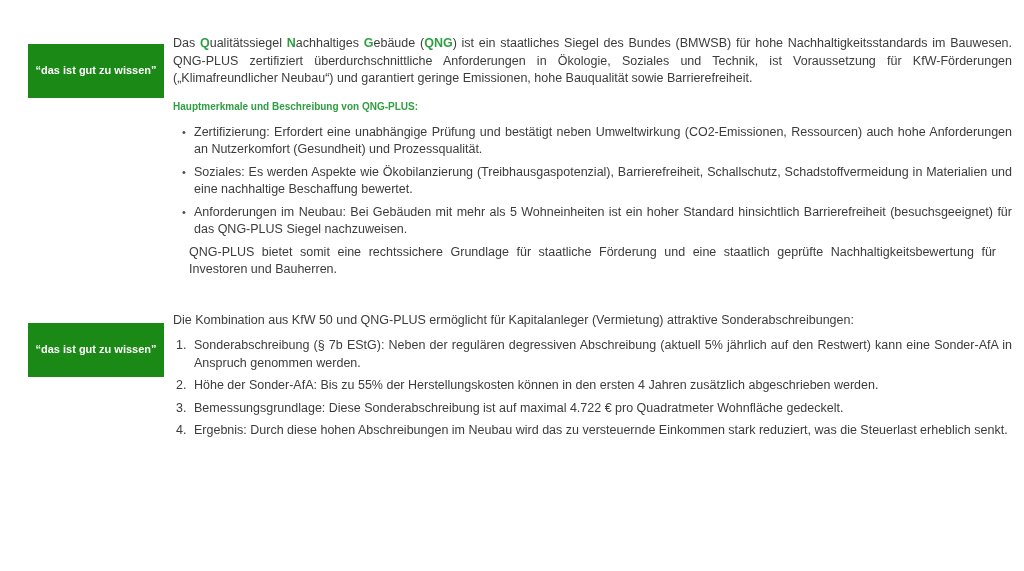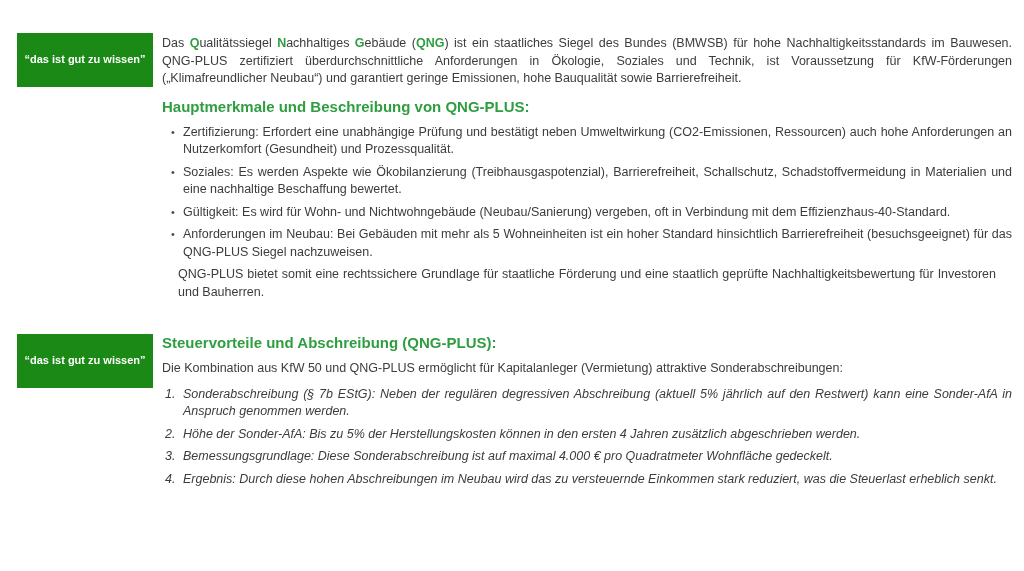--- a/index.html
+++ b/index.html
@@ -12,45 +12,45 @@
   html,body{margin:0;padding:0;}
   body{
     width:1024px;height:571px;background:#ffffff;overflow:hidden;
     font-family:"Liberation Sans",sans-serif;
     color:var(--body-text);
     font-size:12.5px;line-height:17.5px;
   }
   .page{width:1024px;height:571px;padding:33px 0 0 0;}
   .row{display:flex;align-items:flex-start;}
   .row2{margin-top:17px;}
-  .left{flex:0 0 148px;padding-left:17px;}
+  .left{flex:0 0 148px;padding-left:28px;margin-top:11px;}
   .green-box{
     width:136px;height:54px;background:var(--green-box);
     color:var(--box-text);font-weight:bold;font-size:11px;
     display:flex;align-items:center;justify-content:center;
     text-align:center;white-space:nowrap;
   }
   .main{flex:1;padding-left:9px;padding-right:12px;min-width:0;}
   p{margin:16px;text-align:justify;}
   .intro{margin:2px 0 10px 0;}
   .hl{color:var(--green-text);font-weight:bold;}
   h2{
-    margin:0 0 9px 0;font-size:15px;line-height:17px;
+    margin:0 0 9px 0;font-size:10px;line-height:17px;
     color:var(--green-text);font-weight:bold;
   }
   ul.b{list-style:none;margin:2px 0 0 0;padding:0;}
   ul.b li{
     position:relative;padding-left:21px;margin-bottom:5px;
     text-align:justify;
   }
   ul.b li::before{
     content:"•";position:absolute;left:9px;top:0;
     color:#4a4a4a;font-size:11px;
   }
-  ol.n{list-style:none;counter-reset:num;margin:8px 0 0 0;padding:0;font-style:italic;}
+  ol.n{list-style:none;counter-reset:num;margin:8px 0 0 0;padding:0;}
   ol.n li{
     counter-increment:num;position:relative;padding-left:21px;
     margin-bottom:5px;text-align:justify;
   }
   ol.n li::before{
     content:counter(num) ".";position:absolute;left:3px;top:0;color:var(--body-text);
   }
   .closing{margin-top:4px;}
   .lead{margin:0 0 2px 0;}
 </style>
@@ -64,38 +64,36 @@
       <div class="green-box">
         <span>“das ist gut zu wissen”</span>
       </div>
     </div>
     <div class="main">
       <p class="intro"><span>Das </span><span class="hl">Q</span><span>ualitätssiegel </span><span class="hl">N</span><span>achhaltiges </span><span class="hl">G</span><span>ebäude (</span><span class="hl">QNG</span><span>) ist ein staatliches Siegel des Bundes (BMWSB) für hohe Nachhaltigkeitsstandards im Bauwesen. QNG-PLUS zertifiziert überdurchschnittliche Anforderungen in Ökologie, Soziales und Technik, ist Voraussetzung für KfW-Förderungen („Klimafreundlicher Neubau“) und garantiert geringe Emissionen, hohe Bauqualität sowie Barrierefreiheit.</span></p>
       <h2>Hauptmerkmale und Beschreibung von QNG-PLUS:</h2>
       <ul class="b">
         <li>Zertifizierung: Erfordert eine unabhängige Prüfung und bestätigt neben Umweltwirkung (CO2-Emissionen, Ressourcen) auch hohe Anforderungen an Nutzerkomfort (Gesundheit) und Prozessqualität.</li>
         <li>Soziales: Es werden Aspekte wie Ökobilanzierung (Treibhausgaspotenzial), Barrierefreiheit, Schallschutz, Schadstoffvermeidung in Materialien und eine nachhaltige Beschaffung bewertet.</li>
-        <li>Gültigkeit: Es wird für Wohn- und Nichtwohngebäude (Neubau/Sanierung) vergeben, oft in Verbindung mit dem Effizienzhaus-40-Standard.</li>
         <li>Anforderungen im Neubau: Bei Gebäuden mit mehr als 5 Wohneinheiten ist ein hoher Standard hinsichtlich Barrierefreiheit (besuchsgeeignet) für das QNG-PLUS Siegel nachzuweisen.</li>
       </ul>
       <p class="closing">QNG-PLUS bietet somit eine rechtssichere Grundlage für staatliche Förderung und eine staatlich geprüfte Nachhaltigkeitsbewertung für Investoren und Bauherren.</p>
     </div>
   </section>
 
   <section class="row row2">
     <div class="left">
       <div class="green-box">
         <span>“das ist gut zu wissen”</span>
       </div>
     </div>
     <div class="main">
-      <h2>Steuervorteile und Abschreibung (QNG-PLUS):</h2>
       <p class="lead">Die Kombination aus KfW 50 und QNG-PLUS ermöglicht für Kapitalanleger (Vermietung) attraktive Sonderabschreibungen:</p>
       <ol class="n">
         <li>Sonderabschreibung (§ 7b EStG): Neben der regulären degressiven Abschreibung (aktuell 5% jährlich auf den Restwert) kann eine Sonder-AfA in Anspruch genommen werden.</li>
-        <li>Höhe der Sonder-AfA: Bis zu 5% der Herstellungskosten können in den ersten 4 Jahren zusätzlich abgeschrieben werden.</li>
-        <li>Bemessungsgrundlage: Diese Sonderabschreibung ist auf maximal 4.000 € pro Quadratmeter Wohnfläche gedeckelt.</li>
+        <li>Höhe der Sonder-AfA: Bis zu 55% der Herstellungskosten können in den ersten 4 Jahren zusätzlich abgeschrieben werden.</li>
+        <li>Bemessungsgrundlage: Diese Sonderabschreibung ist auf maximal 4.722 € pro Quadratmeter Wohnfläche gedeckelt.</li>
         <li>Ergebnis: Durch diese hohen Abschreibungen im Neubau wird das zu versteuernde Einkommen stark reduziert, was die Steuerlast erheblich senkt.</li>
       </ol>
     </div>
   </section>
 
 </div>
 
 </body></html>

